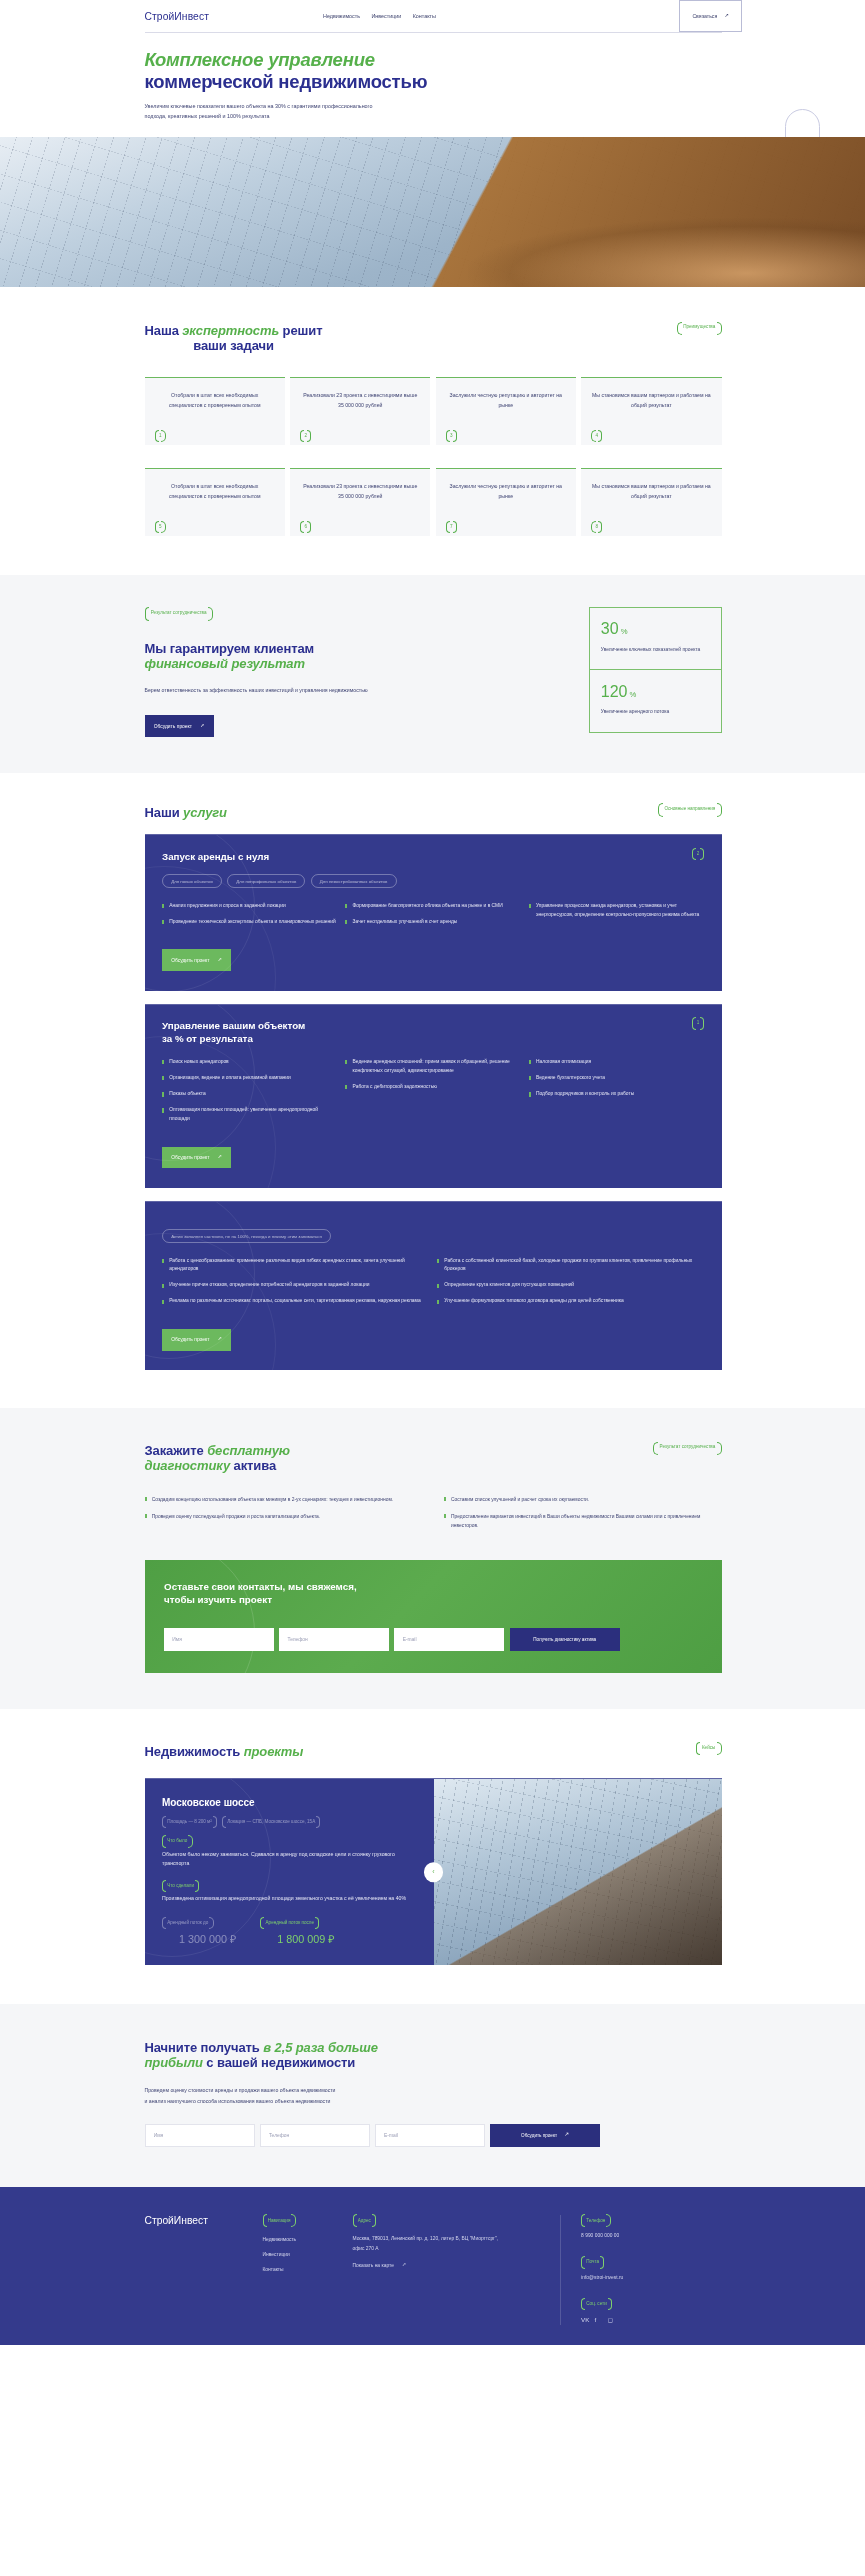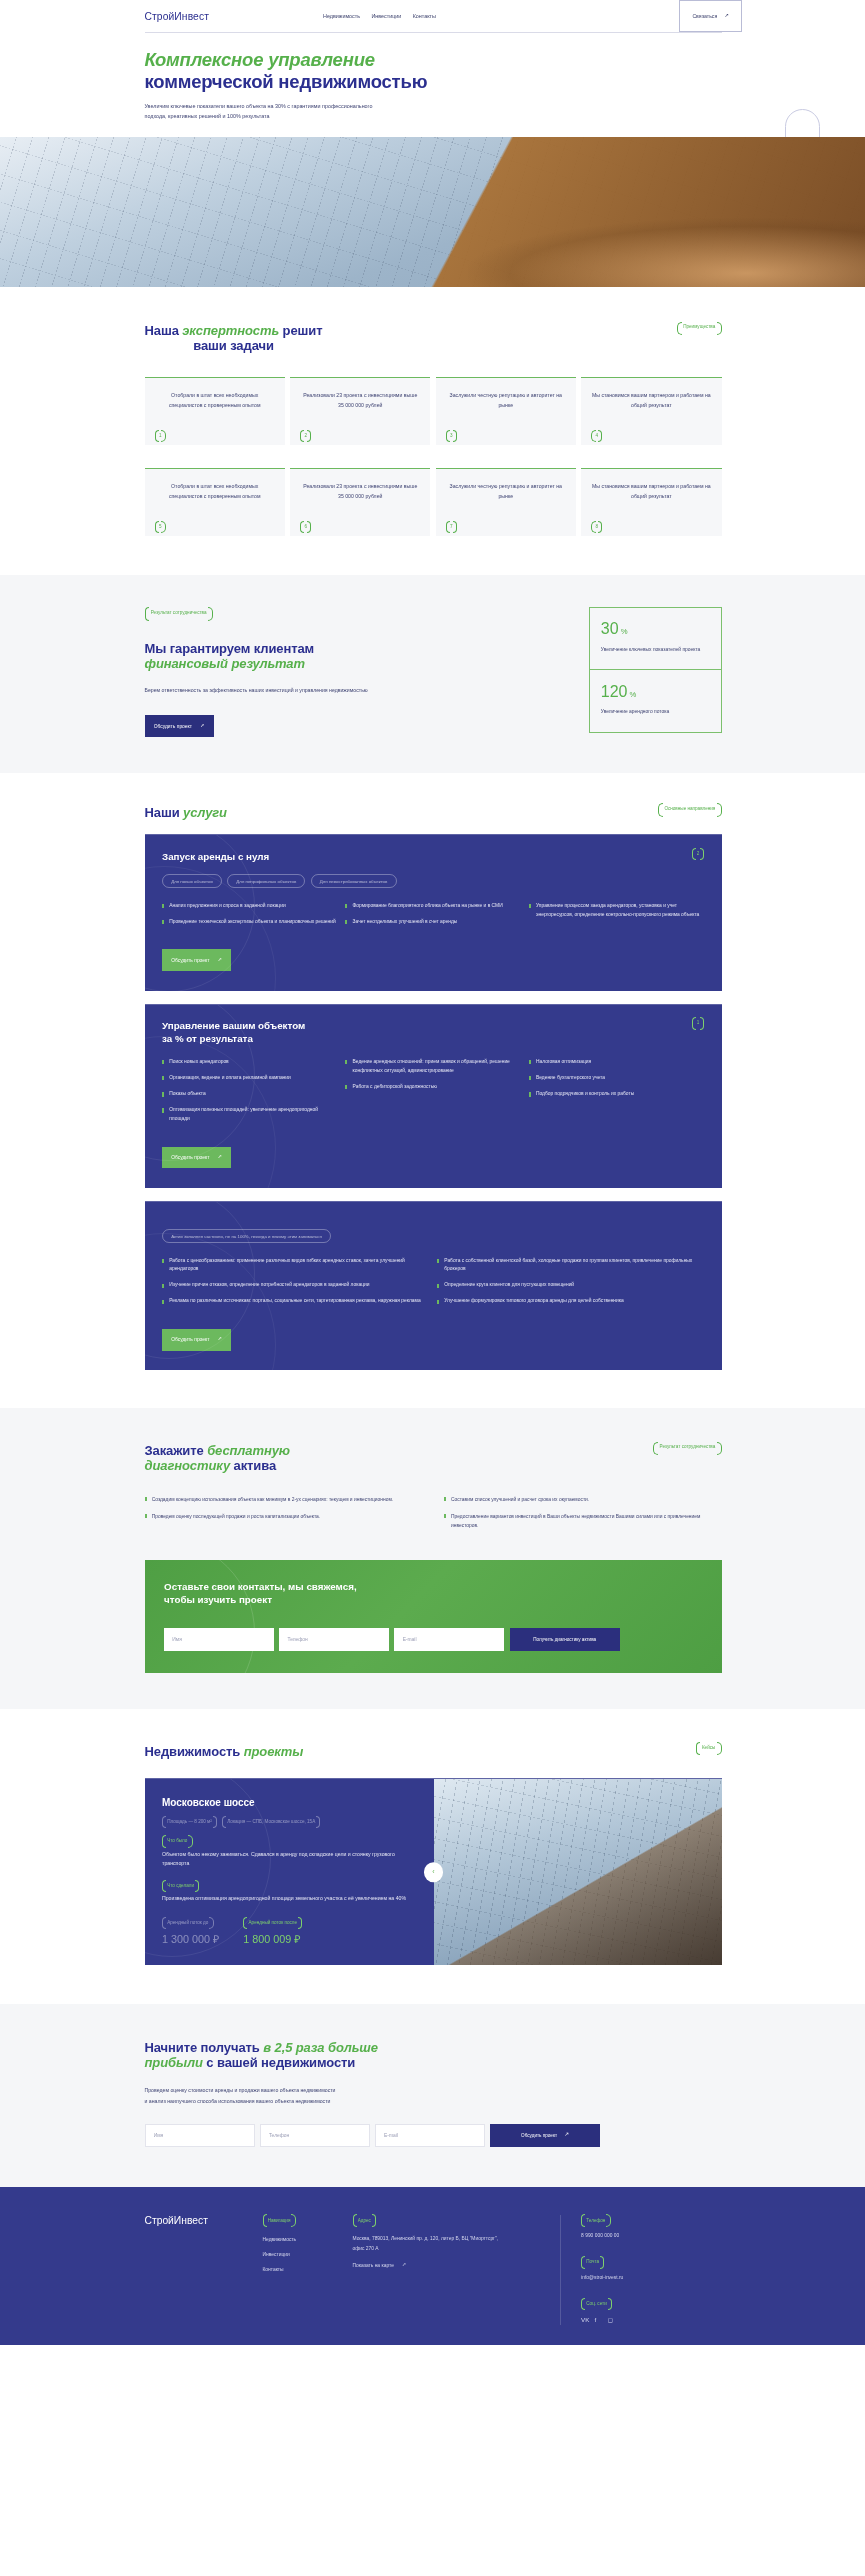--- a/index.html
+++ b/index.html
@@ -201,21 +201,21 @@
   .pchips { display:flex; gap:5.2px; margin-top: 11.3px; }
   .ptag { font-size:4.6px; color:#7ed06c; padding:0 5.2px; position:relative; display:inline-block;}
   .ptag:before, .ptag:after{ content:""; position:absolute; top:-3.1px; width:3.1px; height:10.3px; border:0.5px solid #7ed06c;}
   .ptag:before{ left:0; border-right:none; border-radius:9.3px 0 0 9.3px;}
   .ptag:after{ right:0; border-left:none; border-radius:0 9.3px 9.3px 0;}
   .ptag.muted { color:rgba(255,255,255,.45); }
   .ptag.muted:before, .ptag.muted:after{ border-color: rgba(255,255,255,.35); }
   .pblock { margin-top: 11.3px; }
   .pblock p { margin-top: 5.2px; font-size: 5.2px; line-height:1.85; color:#e6e7f5;}
   .pstats { display:flex; gap: 24px; margin-top: 13.4px;}
-  .pstat .v { margin-top: 5.2px; font-size: 10.8px; }
+  .pstat .v { margin-top: 5.2px; font-size: 10.8px; margin-left: 17px; }
   .pstat.before .v { color: rgba(255,255,255,.42); }
   .pstat.after .v { color:#7ed06c; }
   .pright {
     flex:1; position:relative; min-height: 145px;
     background:
       linear-gradient(150deg, rgba(255,255,255,0) 55%, rgba(120,80,40,.55) 55.5%, rgba(60,40,22,.8) 100%),
       repeating-linear-gradient(100deg, rgba(50,70,95,.26) 0 0.5px, rgba(0,0,0,0) 0.5px 11.3px),
       repeating-linear-gradient(12deg, rgba(50,70,95,.18) 0 0.5px, rgba(0,0,0,0) 0.5px 20.6px),
       linear-gradient(165deg, #dfe9f1 0%, #b3c7d8 35%, #8fa8bf 70%, #6f87a0 100%);
   }

